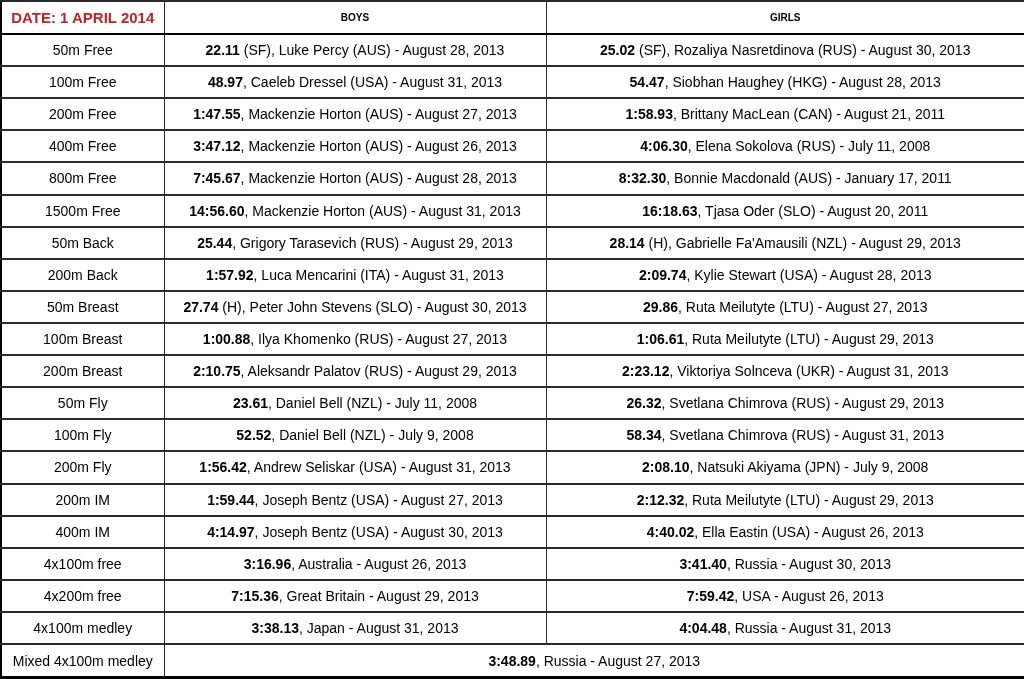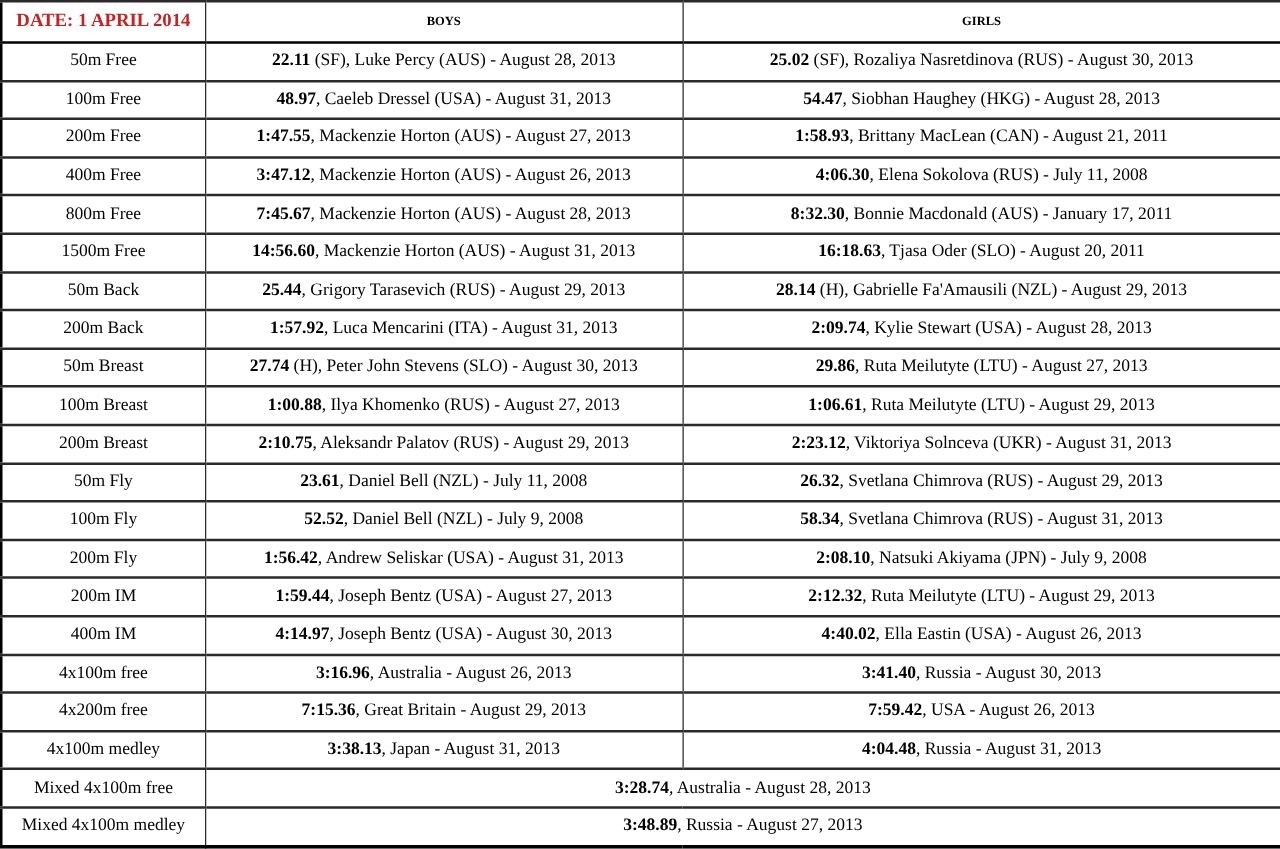--- a/index.html
+++ b/index.html
@@ -3,21 +3,21 @@
 <meta charset="utf-8">
 <style>
   :root{
     --grid:#2a2a2a;
     --red:#c42321;
     --bg:#ffffff;
   }
   html,body{margin:0;padding:0;background:#fff;}
   .sheet{
     width:900px;height:679px;box-sizing:border-box;background:var(--bg);
-    font-family:Liberation Serif, serif;color:#000;
+    font-family:Liberation Sans, sans-serif;color:#000;
   }
   table.records{
     width:100%;height:100%;border-collapse:collapse;table-layout:fixed;
     border:2px solid #000;border-bottom-width:3px;
   }
   col.c-event{width:163px;}
   col.c-boys{width:382px;}
   col.c-girls{width:479px;}
   th,td{
     border-left:1px solid var(--grid);
@@ -142,22 +142,18 @@
     <td class="event">4x200m free</td>
     <td class="rec"><b>7:15.36</b><span>, Great Britain - August 29, 2013</span></td>
     <td class="rec"><b>7:59.42</b><span>, USA - August 26, 2013</span></td>
   </tr>
         <tr>
     <td class="event">4x100m medley</td>
     <td class="rec"><b>3:38.13</b><span>, Japan - August 31, 2013</span></td>
     <td class="rec"><b>4:04.48</b><span>, Russia - August 31, 2013</span></td>
   </tr>
         <tr>
-    <td class="event">Mixed 4x100m free</td>
-    <td class="rec" colspan="2"><b>3:28.74</b><span>, Australia - August 28, 2013</span></td>
-  </tr>
-        <tr>
     <td class="event">Mixed 4x100m medley</td>
     <td class="rec" colspan="2"><b>3:48.89</b><span>, Russia - August 27, 2013</span></td>
   </tr>
       </tbody>
   </table>
 </div>
 
 </body></html>

